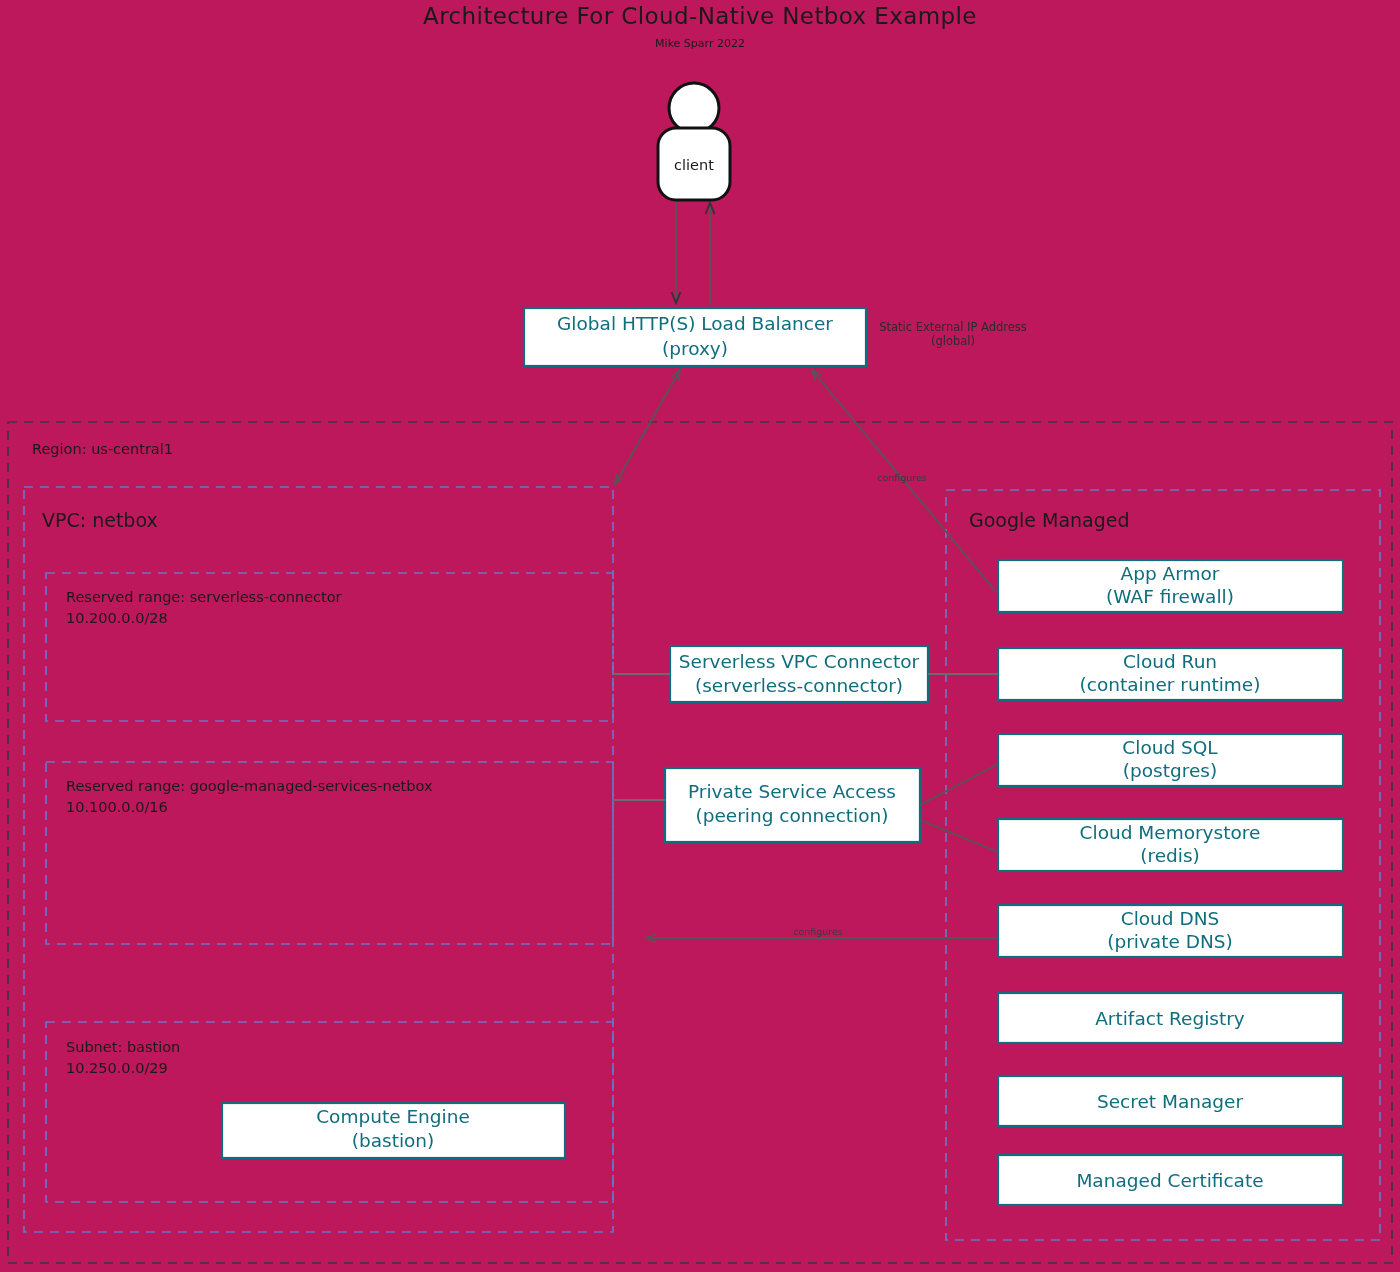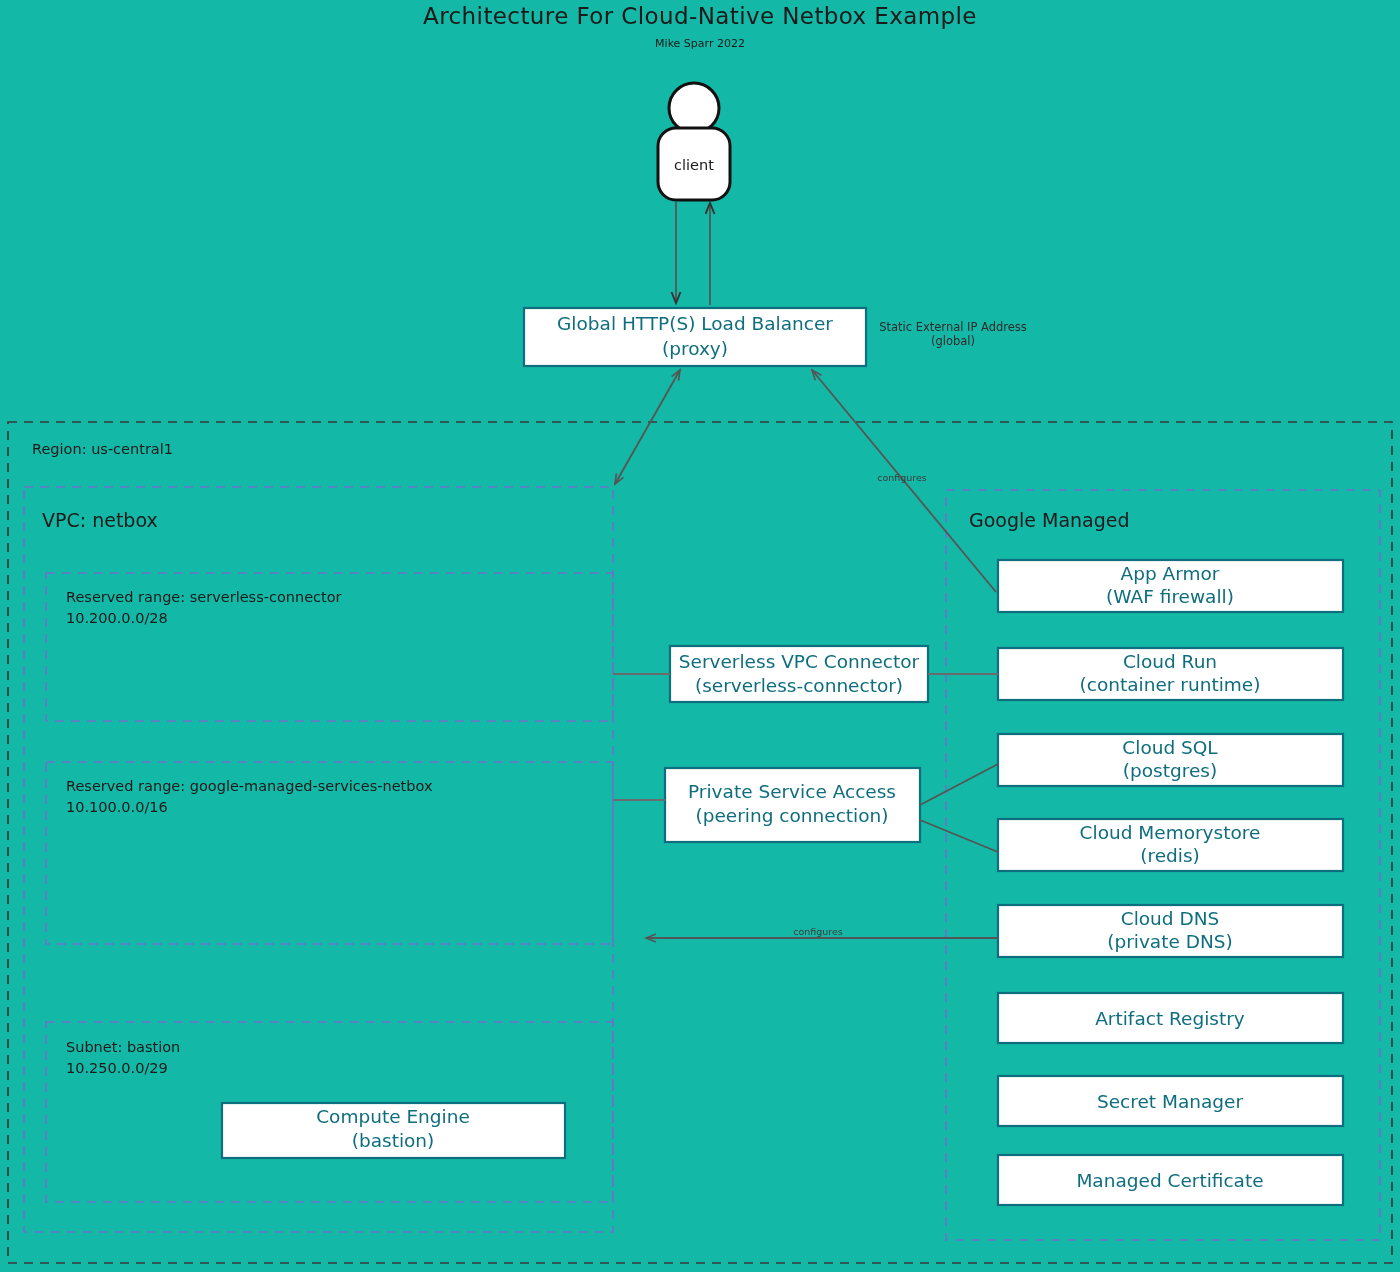--- a/index.html
+++ b/index.html
@@ -7,21 +7,21 @@
     padding: 0;
     background: #ffffff;
   }
   body {
     font-family: "DejaVu Sans", sans-serif;
   }
   #canvas {
     position: relative;
     width: 1400px;
     height: 1272px;
-    background: #14b8a6;
+    background: #be185d;
     overflow: hidden;
   }
   svg#diagram {
     position: absolute;
     top: 0;
     left: 0;
     width: 1400px;
     height: 1272px;
   }
   .ttl {

